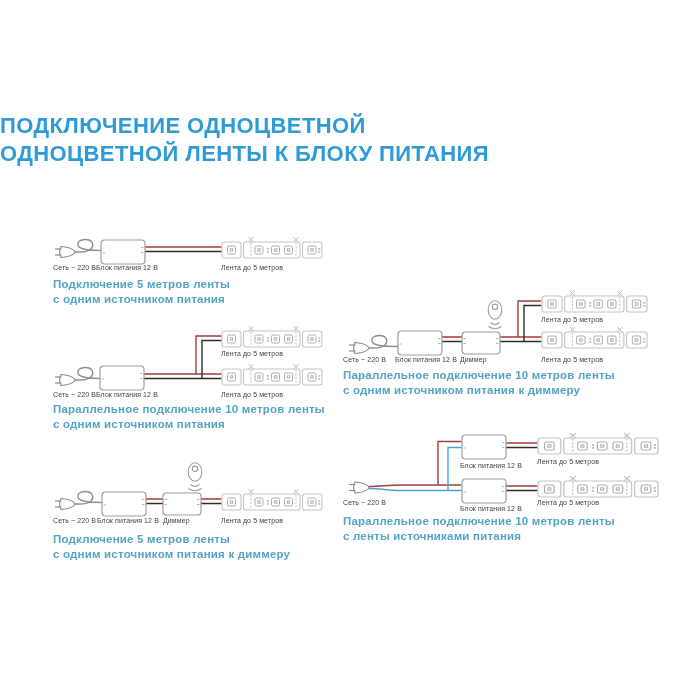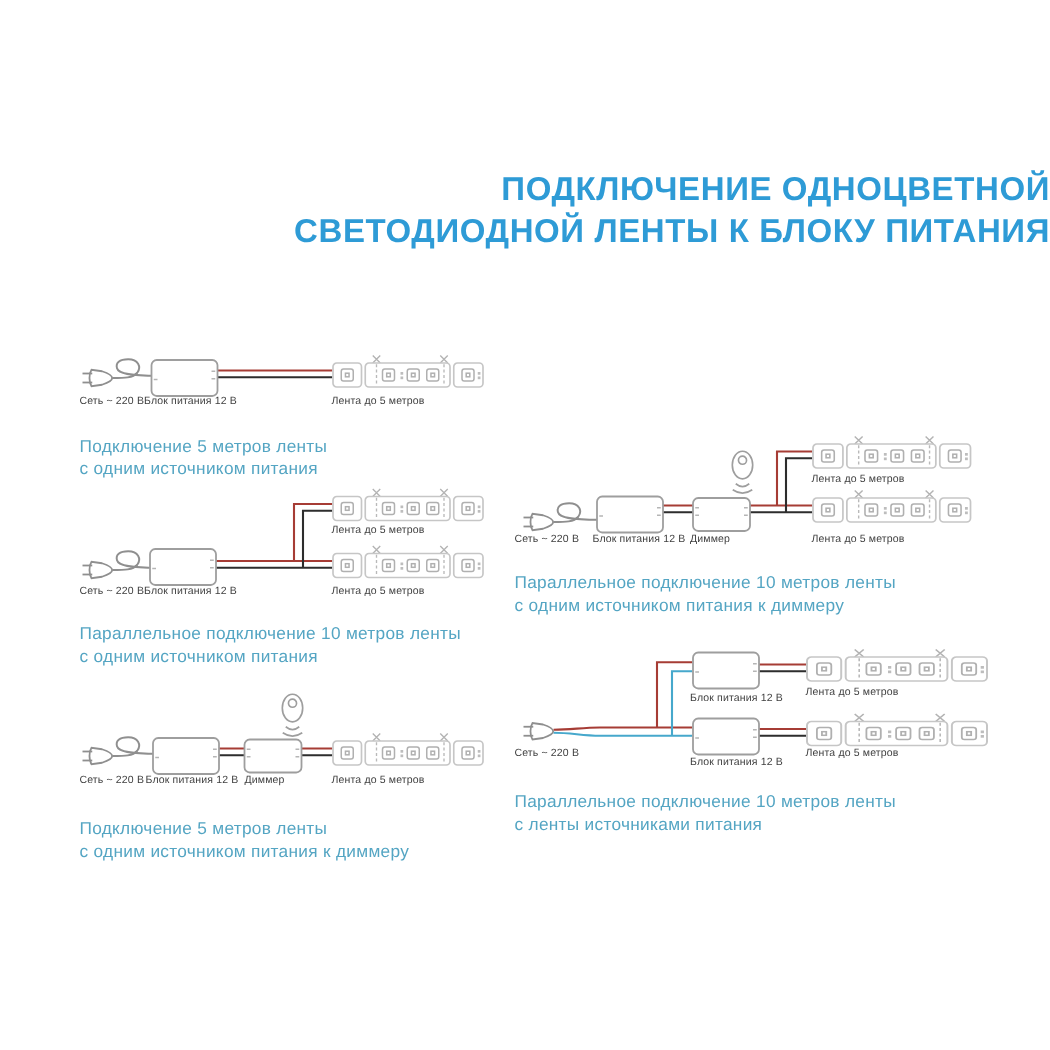--- a/index.html
+++ b/index.html
@@ -1,23 +1,23 @@
 <!DOCTYPE html>
 <html><head>
 <meta charset="utf-8">
 <style>
   html,body{margin:0;padding:0;background:#fff;}
   #stage{position:relative;width:700px;height:700px;background:#fff;overflow:hidden;
          font-family:"Liberation Sans",sans-serif;}
   #art{position:absolute;left:0;top:0;}
-  .title{position:absolute;left:0;top:112px;width:700px;text-align:right;
+  .title{position:absolute;left:0;top:112px;width:700px;text-align:left;
          color:#2e9bd6;font-weight:bold;font-size:22px;line-height:28px;letter-spacing:.4px;}
   .lbl{position:absolute;font-size:7px;color:#3f3f3f;white-space:nowrap;letter-spacing:.1px;}
-  .cap{position:absolute;font-size:11.5px;font-weight:normal;color:#54a5c3;
-       line-height:14.5px;white-space:nowrap;letter-spacing:.2px;margin-top:14px;}
+  .cap{position:absolute;font-size:11.5px;font-weight:bold;color:#54a5c3;
+       line-height:14.5px;white-space:nowrap;letter-spacing:.2px;}
 </style>
 </head>
 <body>
 
 <div id="stage">
 
   <svg id="art" width="700" height="700" viewBox="0 0 700 700">
     <defs>
 
       <g id="gPlug" fill="none" stroke="#8f8f8f" stroke-width="1.2">
@@ -139,21 +139,21 @@
       <use href="#gPlug" transform="translate(370,487.5)"></use>
       <use href="#gPSU" transform="translate(462,435)"></use>
       <use href="#gPSU" transform="translate(462,479)"></use>
       <use href="#gStrip" transform="translate(538,438) scale(1.2,1)"></use>
       <use href="#gStrip" transform="translate(538,481) scale(1.2,1)"></use>
     </g>
   </svg>
 
   <div class="title">
     <div>ПОДКЛЮЧЕНИЕ ОДНОЦВЕТНОЙ</div>
-    <div>СВЕТОДИОДНОЙ ЛЕНТЫ К БЛОКУ ПИТАНИЯ</div>
+    <div>ОДНОЦВЕТНОЙ ЛЕНТЫ К БЛОКУ ПИТАНИЯ</div>
   </div>
 
   <div class="lbl" style="left:53px;top:264px">Сеть ~ 220 В</div>
   <div class="lbl" style="left:96px;top:264px">Блок питания 12 В</div>
   <div class="lbl" style="left:221px;top:264px">Лента до 5 метров</div>
   <div class="cap" style="left:53px;top:277px">
     <div>Подключение 5 метров ленты</div>
     <div>с одним источником питания</div>
   </div>
 

